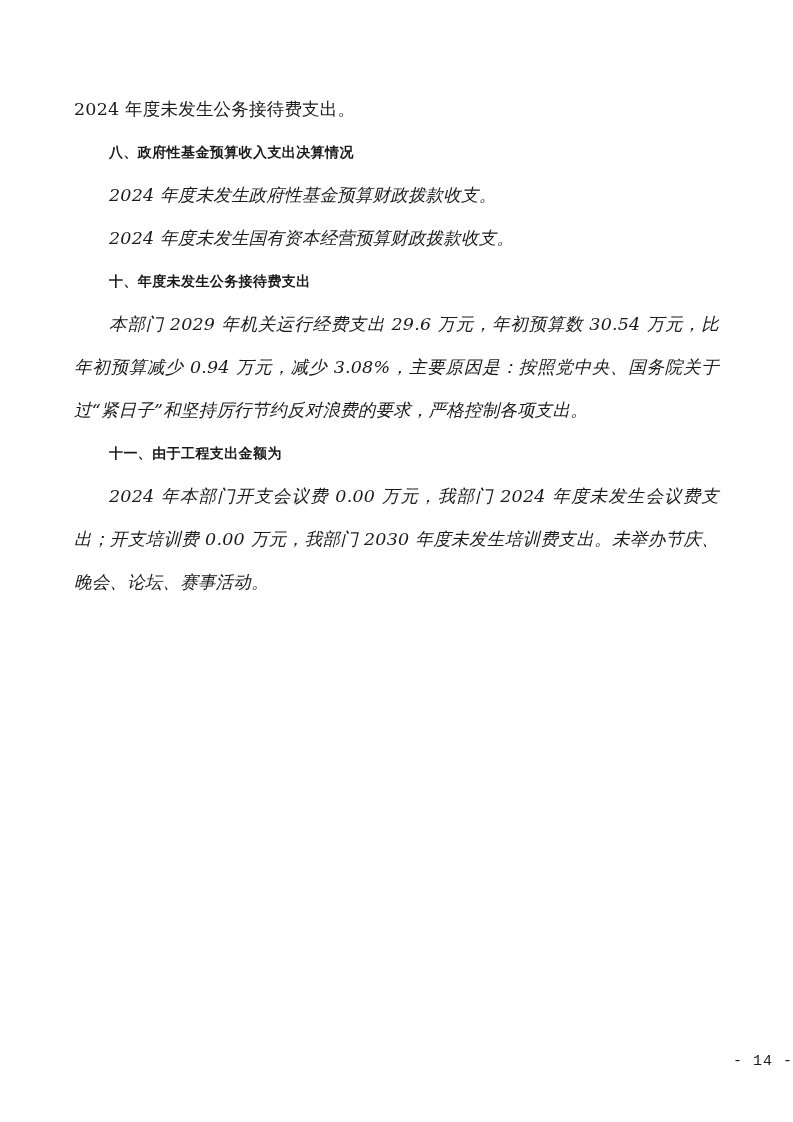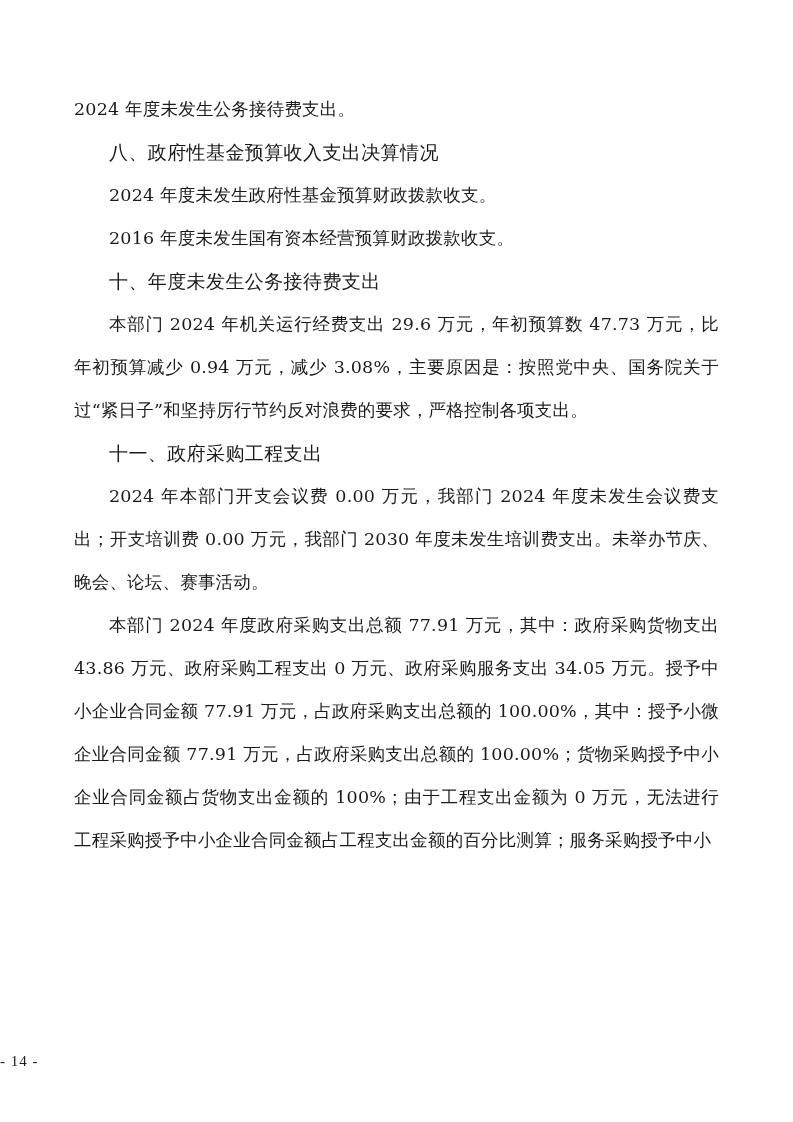--- a/index.html
+++ b/index.html
@@ -29,50 +29,50 @@
   .para {
     font-size: 17.5px;
     line-height: 43px;
     text-align: justify;
     text-justify: inter-ideograph;
     margin: 0 0 0 0;
     letter-spacing: 0.2px;
   }
   .para.indent {
     text-indent: 35px;
+    font-style: italic;
   }
   .heading {
-    font-size: 19px;
+    font-size: 14px;
     line-height: 43px;
-    font-weight: normal;
+    font-weight: bold;
     text-indent: 35px;
     margin: 0;
     letter-spacing: 0.4px;
   }
   .footer-num {
     position: absolute;
     left: 0;
     right: 0;
     bottom: 52px;
-    text-align: left;
+    text-align: right;
     font-size: 15px;
-    font-family: Liberation Serif, serif;
+    font-family: Liberation Mono, monospace;
     color: #1a1a1a;
     letter-spacing: 1px;
   }
 </style>
 </head>
 <body>
 
 <div class="page">
   <div class="doc-body" id="doc-body">
       <div class="para">2024 年度未发生公务接待费支出。</div>
       <div class="heading">八、政府性基金预算收入支出决算情况</div>
       <div class="para indent">2024 年度未发生政府性基金预算财政拨款收支。</div>
-      <div class="para indent">2016 年度未发生国有资本经营预算财政拨款收支。</div>
+      <div class="para indent">2024 年度未发生国有资本经营预算财政拨款收支。</div>
       <div class="heading">十、年度未发生公务接待费支出</div>
-      <div class="para indent">本部门 2024 年机关运行经费支出 29.6 万元，年初预算数 47.73 万元，比年初预算减少 0.94 万元，减少 3.08%，主要原因是：按照党中央、国务院关于过“紧日子”和坚持厉行节约反对浪费的要求，严格控制各项支出。</div>
-      <div class="heading">十一、政府采购工程支出</div>
+      <div class="para indent">本部门 2029 年机关运行经费支出 29.6 万元，年初预算数 30.54 万元，比年初预算减少 0.94 万元，减少 3.08%，主要原因是：按照党中央、国务院关于过“紧日子”和坚持厉行节约反对浪费的要求，严格控制各项支出。</div>
+      <div class="heading">十一、由于工程支出金额为</div>
       <div class="para indent">2024 年本部门开支会议费 0.00 万元，我部门 2024 年度未发生会议费支出；开支培训费 0.00 万元，我部门 2030 年度未发生培训费支出。未举办节庆、晚会、论坛、赛事活动。</div>
-      <div class="para indent">本部门 2024 年度政府采购支出总额 77.91 万元，其中：政府采购货物支出 43.86 万元、政府采购工程支出 0 万元、政府采购服务支出 34.05 万元。授予中小企业合同金额 77.91 万元，占政府采购支出总额的 100.00%，其中：授予小微企业合同金额 77.91 万元，占政府采购支出总额的 100.00%；货物采购授予中小企业合同金额占货物支出金额的 100%；由于工程支出金额为 0 万元，无法进行工程采购授予中小企业合同金额占工程支出金额的百分比测算；服务采购授予中小</div>
     </div>
   <div class="footer-num">- 14 -</div>
 </div>
 
 </body></html>

